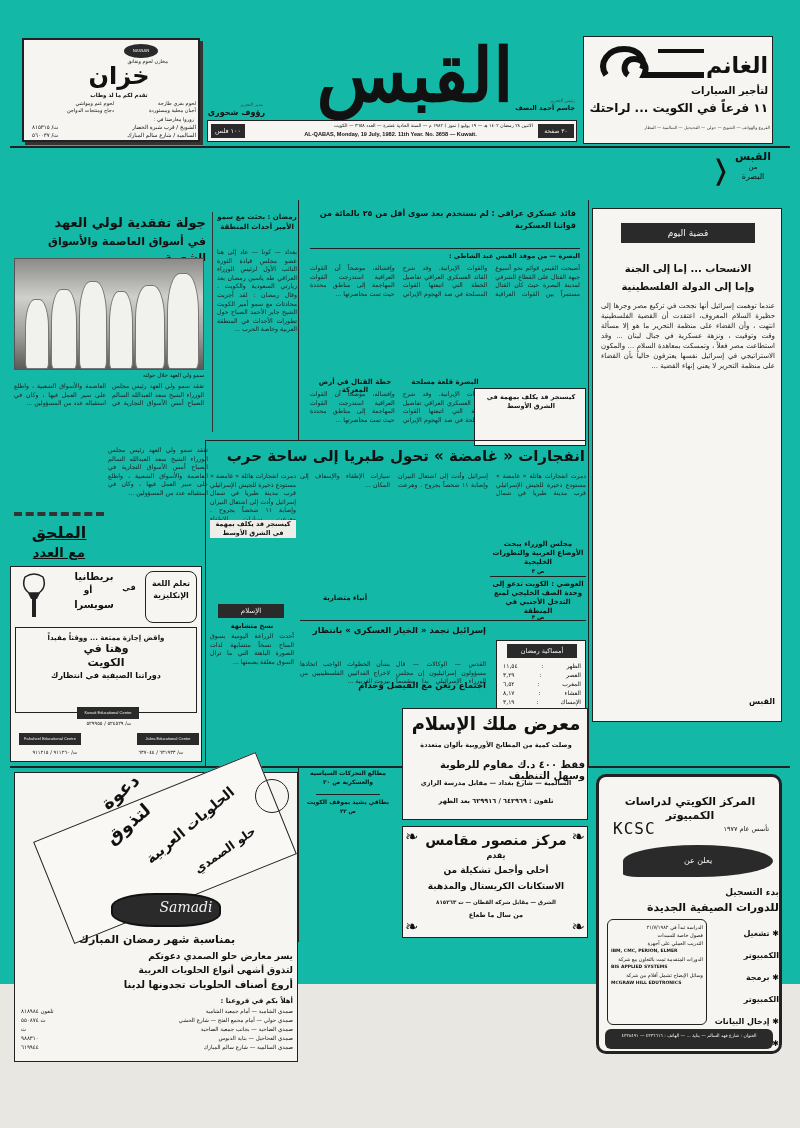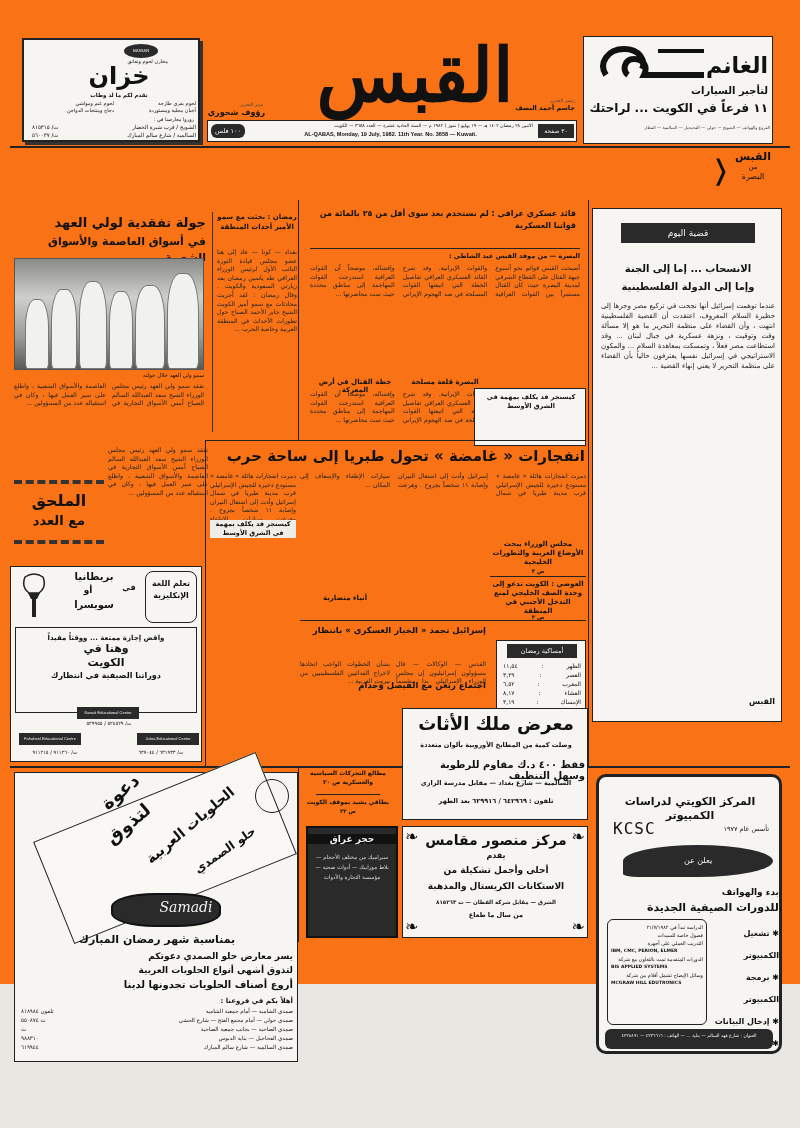--- a/index.html
+++ b/index.html
@@ -1,18 +1,18 @@
 <!DOCTYPE html>
 <html><head>
 <meta charset="utf-8">
 <style>
   * { box-sizing: border-box; margin: 0; padding: 0; }
   html, body { width: 800px; height: 1128px; background: #e9e7e2; overflow: hidden; }
   body { position: relative; font-family: "DejaVu Sans", sans-serif; color: #111; }
-  .page { position: absolute; left: 0; top: 0; width: 800px; height: 984px; background: #f97316; }
+  .page { position: absolute; left: 0; top: 0; width: 800px; height: 984px; background: #14b8a6; }
   .abs { position: absolute; }
   .rtl { direction: rtl; text-align: right; }
   .box { border: 1.5px solid #222; background: #f6f5f1; }
   .dark { background: #2a2a2a; color: #f2f2f2; }
   .text-block { font-size: 6.2px; line-height: 8.6px; color: #222; direction: rtl; text-align: justify; overflow: hidden; }
   .hl { font-weight: bold; color: #111; direction: rtl; text-align: center; }
   .rule { position: absolute; background: #222; }
   .photo { background: linear-gradient(180deg, #8a8a88 0%, #cfcfcb 35%, #9c9c98 70%, #5a5a58 100%); }
   .figure { position: absolute; border-radius: 40% 40% 10% 10%; background: #f1f1ee; border: 1px solid #777; }
 </style>
@@ -45,21 +45,21 @@
 
   <div class="abs rtl" style="left:208px;top:102px;width:55px;font-size:4.5px;color:#444;">مدير التحرير</div>
   <div class="abs rtl" style="left:205px;top:108px;width:60px;font-size:8px;font-weight:bold;">رؤوف شحوري</div>
 
   <div class="abs hl" style="left:300px;top:30px;width:230px;font-size:74px;line-height:90px;font-family:'DejaVu Serif',serif;letter-spacing:-2px;">القبس</div>
 
   <div class="abs rtl" style="left:515px;top:98px;width:60px;font-size:4.5px;color:#444;">رئيس التحرير</div>
   <div class="abs rtl" style="left:510px;top:104px;width:65px;font-size:6.5px;font-weight:bold;">جاسم أحمد النصف</div>
 
   <div class="abs" style="left:207px;top:120px;width:370px;height:22px;border:1px solid #222;background:#f6f5f1;">
-    <div class="abs dark" style="left:3px;top:3px;width:34px;height:14px;font-size:6.5px;line-height:14px;text-align:center;border-radius:6px;">١٠٠ فلس</div>
+    <div class="abs dark" style="left:3px;top:3px;width:34px;height:14px;font-size:6.5px;line-height:14px;text-align:center;">١٠٠ فلس</div>
     <div class="abs rtl" style="left:40px;top:2px;width:285px;font-size:4.6px;white-space:nowrap;overflow:hidden;">الاثنين ٢٨ رمضان ١٤٠٢ هـ — ١٩ يوليو ( تموز ) ١٩٨٢ م — السنة الحادية عشرة — العدد ٣٦٥٨ — الكويت</div>
     <div class="abs" style="left:40px;top:10px;width:285px;font-size:5.6px;font-weight:bold;white-space:nowrap;overflow:hidden;font-family:'Liberation Sans',sans-serif;text-align:center;">AL-QABAS, Monday, 19 July, 1982. 11th Year. No. 3658 — Kuwait.</div>
     <div class="abs dark" style="left:330px;top:3px;width:36px;height:14px;font-size:6px;line-height:14px;text-align:center;">٣٠ صفحة</div>
   </div>
 
   <div class="abs box" style="left:583px;top:36px;width:190px;height:108px;">
     <svg class="abs" style="left:14px;top:8px;" width="110" height="36" viewBox="0 0 110 36">
       <path d="M8 30 C0 18 10 4 26 4 C42 4 48 16 44 24 M30 30 C24 26 26 14 36 14 C46 14 50 22 46 30 L106 30" stroke="#111" stroke-width="6" fill="none"></path>
       <path d="M60 6 L106 6" stroke="#111" stroke-width="4" fill="none"></path>
     </svg>
@@ -113,41 +113,46 @@
     </div>
     <div class="abs rtl" style="left:4px;top:162px;width:190px;font-size:5.5px;">سمو ولي العهد خلال جولته</div>
     <div class="abs text-block" style="left:4px;top:172px;width:190px;height:58px;column-count:2;column-gap:6px;">تفقد سمو ولي العهد رئيس مجلس الوزراء الشيخ سعد العبدالله السالم الصباح أمس الأسواق التجارية في العاصمة والأسواق الشعبية ، واطلع على سير العمل فيها ، وكان في استقباله عدد من المسؤولين ...</div>
   </div>
 
   <div class="abs" style="left:212px;top:212px;width:86px;height:220px;border-left:1px solid #333;">
     <div class="abs hl" style="left:4px;top:0;width:80px;font-size:7px;line-height:10px;">رمضان : بحثت مع سمو الأمير أحداث المنطقة</div>
     <div class="abs text-block" style="left:4px;top:36px;width:80px;height:184px;">بغداد — كونا — عاد إلى هنا عضو مجلس قيادة الثورة النائب الأول لرئيس الوزراء العراقي طه ياسين رمضان بعد زيارتي السعودية والكويت . وقال رمضان : لقد أجريت محادثات مع سمو أمير الكويت الشيخ جابر الأحمد الصباح حول تطورات الأحداث في المنطقة العربية وخاصة الحرب ...</div>
   </div>
 
-  <div class="abs" style="left:14px;top:480px;width:90px;height:64px;border-top:4px dashed #333;border-bottom:4px dashed #333;">
+  <div class="abs" style="left:14px;top:512px;width:90px;height:64px;border-top:4px dashed #333;border-bottom:4px dashed #333;text-decoration:underline;">
     <div class="hl" style="font-size:16px;line-height:22px;margin-top:6px;">الملحق</div>
     <div class="hl" style="font-size:13px;line-height:18px;">مع العدد</div>
   </div>
   <div class="abs text-block" style="left:108px;top:446px;width:100px;height:110px;">تفقد سمو ولي العهد رئيس مجلس الوزراء الشيخ سعد العبدالله السالم الصباح أمس الأسواق التجارية في العاصمة والأسواق الشعبية ، واطلع على سير العمل فيها ، وكان في استقباله عدد من المسؤولين ...</div>
 
   <div class="abs hl" style="left:205px;top:444px;width:380px;font-size:15px;line-height:24px;text-align:right;white-space:nowrap;">انفجارات « غامضة » تحول طبريا إلى ساحة حرب</div>
   <div class="rule" style="left:205px;top:440px;width:380px;height:1px;"></div>
   <div class="abs text-block" style="left:300px;top:472px;width:286px;height:120px;column-count:3;column-gap:8px;">دمرت انفجارات هائلة « غامضة » مستودع ذخيرة للجيش الإسرائيلي قرب مدينة طبريا في شمال إسرائيل وأدت إلى اشتعال النيران وإصابة ١١ شخصاً بجروح . وهرعت سيارات الإطفاء والإسعاف إلى المكان ...</div>
   <div class="abs text-block" style="left:210px;top:472px;width:86px;height:96px;">دمرت انفجارات هائلة « غامضة » مستودع ذخيرة للجيش الإسرائيلي قرب مدينة طبريا في شمال إسرائيل وأدت إلى اشتعال النيران وإصابة ١١ شخصاً بجروح . وهرعت سيارات الإطفاء والإسعاف إلى المكان ...</div>
   <div class="abs hl" style="left:210px;top:520px;width:86px;font-size:6.5px;line-height:9px;background:#efede8;">كيسنجر قد يكلف بمهمة في الشرق الأوسط</div>
   <div class="abs hl" style="left:300px;top:594px;width:90px;font-size:7px;">أنباء متضاربة</div>
 
   <div class="abs" style="left:490px;top:540px;width:96px;height:82px;">
     <div class="abs hl" style="left:0;top:0;width:96px;font-size:7px;line-height:9px;">مجلس الوزراء يبحث الأوضاع العربية والتطورات الخليجية</div>
     <div class="abs hl" style="left:0;top:28px;width:96px;font-size:5.5px;">ص ٣</div>
     <div class="rule" style="left:0;top:36px;width:96px;height:1px;"></div>
     <div class="abs hl" style="left:0;top:40px;width:96px;font-size:7px;line-height:9px;">العوضي : الكويت تدعو إلى وحدة الصف الخليجي لمنع التدخل الأجنبي في المنطقة</div>
     <div class="abs hl" style="left:0;top:74px;width:96px;font-size:5.5px;">ص ٣</div>
   </div>
 
+  <div class="abs" style="left:205px;top:598px;width:90px;height:160px;border-left:1px solid #333;">
+    <div class="abs dark" style="left:12px;top:6px;width:66px;height:14px;font-size:7px;line-height:14px;text-align:center;">الإسلام</div>
+    <div class="abs hl" style="left:4px;top:24px;width:84px;font-size:6.5px;">نسخ متشابهة</div>
+    <div class="abs text-block" style="left:4px;top:34px;width:84px;height:120px;">أحدث الزراعة اليومية بسوق المناخ نسخاً متشابهة لذات الصورة الباهتة التي ما تزال السوق مغلقة بصمتها ...</div>
+  </div>
 
   <div class="abs" style="left:300px;top:620px;width:190px;height:140px;">
     <div class="rule" style="left:0;top:0;width:286px;height:1px;"></div>
     <div class="abs hl" style="left:0;top:4px;width:186px;font-size:8.5px;line-height:12px;text-align:right;white-space:nowrap;">إسرائيل تجمد « الخيار العسكري » بانتظار</div>
     <div class="abs hl" style="left:0;top:18px;width:186px;font-size:8.5px;line-height:12px;text-align:right;white-space:nowrap;margin-top:41px;">اجتماع ريغن مع الفيصل وخدام</div>
     <div class="abs text-block" style="left:0;top:40px;width:186px;height:30px;column-count:2;column-gap:6px;">القدس — الوكالات — قال مسؤولون إسرائيليون إن مجلس الوزراء الإسرائيلي بدا منقسماً بشأن الخطوات الواجب اتخاذها لاخراج الفدائيين الفلسطينيين من بيروت الغربية ...</div>
   </div>
 
   <div class="abs box" style="left:496px;top:640px;width:90px;height:76px;">
     <div class="abs dark" style="left:10px;top:3px;width:70px;height:14px;font-size:6.5px;line-height:14px;text-align:center;">أمساكية رمضان</div>
@@ -217,51 +222,47 @@
   <div class="rule" style="left:10px;top:766px;width:780px;height:1.5px;"></div>
 
   <div class="abs" style="left:300px;top:764px;width:96px;height:58px;">
     <div class="abs hl" style="left:2px;top:4px;width:92px;font-size:6px;line-height:9px;">مطالع التحركات السياسية والعسكرية ص ٢٠</div>
     <div class="rule" style="left:16px;top:30px;width:64px;height:1px;"></div>
     <div class="abs hl" style="left:2px;top:34px;width:92px;font-size:6px;">بطاقي يشيد بموقف الكويت</div>
     <div class="abs hl" style="left:2px;top:44px;width:92px;font-size:5.5px;">ص ٢٢</div>
   </div>
 
   <div class="abs box" style="left:402px;top:708px;width:186px;height:112px;">
-    <div class="abs hl" style="left:4px;top:2px;width:178px;font-size:18px;line-height:26px;">معرض ملك الأثاث</div>
+    <div class="abs hl" style="left:4px;top:2px;width:178px;font-size:18px;line-height:26px;">معرض ملك الإسلام</div>
     <div class="abs hl" style="left:4px;top:32px;width:178px;font-size:6.5px;">وصلت كمية من المطابخ الأوروبية بألوان متعددة</div>
     <div class="abs hl" style="left:4px;top:50px;width:178px;font-size:10px;text-align:right;">فقط ٤٠٠ د.ك مقاوم للرطوبة وسهل التنظيف</div>
     <div class="abs hl" style="left:4px;top:70px;width:178px;font-size:6.5px;">السالمية — شارع بغداد — مقابل مدرسة الرازي</div>
     <div class="abs hl" style="left:4px;top:88px;width:178px;font-size:6.5px;">تلفون : ٦٤٢٩٦٩ / ٦٢٩٩١٦ بعد الظهر</div>
   </div>
 
-  <div class="abs dark" style="left:306px;top:826px;width:92px;height:112px;border:2px solid #111;">
-    <div class="hl" style="color:#f2f2f2;font-size:9px;margin-top:6px;background:#111;">حجر عراق</div>
-    <div style="color:#ddd;font-size:5.5px;line-height:10px;direction:rtl;text-align:center;padding:8px 4px;">سيراميك من مختلف الأحجام — بلاط موزاييك — أدوات صحية — مؤسسة التجارة والأدوات</div>
-  </div>
 
   <div class="abs box" style="left:402px;top:826px;width:186px;height:112px;border-width:1px;">
     <div class="abs" style="left:2px;top:2px;font-size:16px;line-height:16px;">❧</div>
     <div class="abs" style="right:2px;top:2px;font-size:16px;line-height:16px;">❧</div>
     <div class="abs" style="left:2px;bottom:2px;font-size:16px;line-height:16px;">❧</div>
     <div class="abs" style="right:2px;bottom:2px;font-size:16px;line-height:16px;">❧</div>
     <div class="abs hl" style="left:20px;top:4px;width:146px;font-size:14px;line-height:18px;">مركز منصور مقامس</div>
     <div class="abs hl" style="left:20px;top:24px;width:146px;font-size:8px;">يقدم</div>
     <div class="abs hl" style="left:14px;top:38px;width:158px;font-size:9px;">أحلى وأجمل تشكيلة من</div>
     <div class="abs hl" style="left:14px;top:54px;width:158px;font-size:9px;">الاستكانات الكريستال والمذهبة</div>
     <div class="abs hl" style="left:14px;top:72px;width:158px;font-size:5.5px;">الشرق — مقابل شركة القطان — ت ٨١٥٢٦٣</div>
     <div class="abs hl" style="left:14px;top:84px;width:158px;font-size:6.5px;">من سال ما طعاع</div>
   </div>
 
   <div class="abs" style="left:596px;top:774px;width:186px;height:280px;border:3px solid #222;border-radius:10px;background:#f6f5f1;">
     <div class="abs hl" style="left:4px;top:18px;width:174px;font-size:11px;line-height:14px;">المركز الكويتي لدراسات الكمبيوتر</div>
     <div class="abs" style="left:14px;top:42px;font-size:16px;font-family:'DejaVu Sans Mono',monospace;letter-spacing:1px;">KCSC</div>
     <div class="abs rtl" style="left:80px;top:48px;width:90px;font-size:6.5px;">تأسس عام ١٩٧٧</div>
     <div class="abs dark" style="left:24px;top:68px;width:150px;height:32px;border-radius:50% 50% 50% 10%;font-size:8px;line-height:32px;text-align:center;">يعلن عن</div>
-    <div class="abs hl" style="left:70px;top:110px;width:110px;font-size:9px;text-align:right;">بدء والهواتف</div>
+    <div class="abs hl" style="left:70px;top:110px;width:110px;font-size:9px;text-align:right;">بدء التسجيل</div>
     <div class="abs hl" style="left:10px;top:124px;width:170px;font-size:11px;text-align:right;">للدورات الصيفية الجديدة</div>
     <div class="abs" style="left:8px;top:142px;width:100px;height:106px;border:1px solid #222;border-radius:6px;font-size:5px;line-height:8px;direction:rtl;text-align:right;padding:3px;">
       <div>الدراسة تبدأ في ٢١/٧/١٩٨٢</div>
       <div>فصول خاصة للسيدات</div>
       <div>التدريب العملي على أجهزة</div>
       <div style="direction:ltr;text-align:left;font-weight:bold;font-size:4.5px;">IBM, CMC, PERION, ELMER</div>
       <div>الدورات المتقدمة تمت بالتعاون مع شركة</div>
       <div style="direction:ltr;text-align:left;font-weight:bold;font-size:4.5px;">BIS APPLIED SYSTEMS</div>
       <div>وسائل الإيضاح تشمل أفلام من شركة</div>
       <div style="direction:ltr;text-align:left;font-weight:bold;font-size:4.5px;">MCGRAW HILL EDUTRONICS</div>

